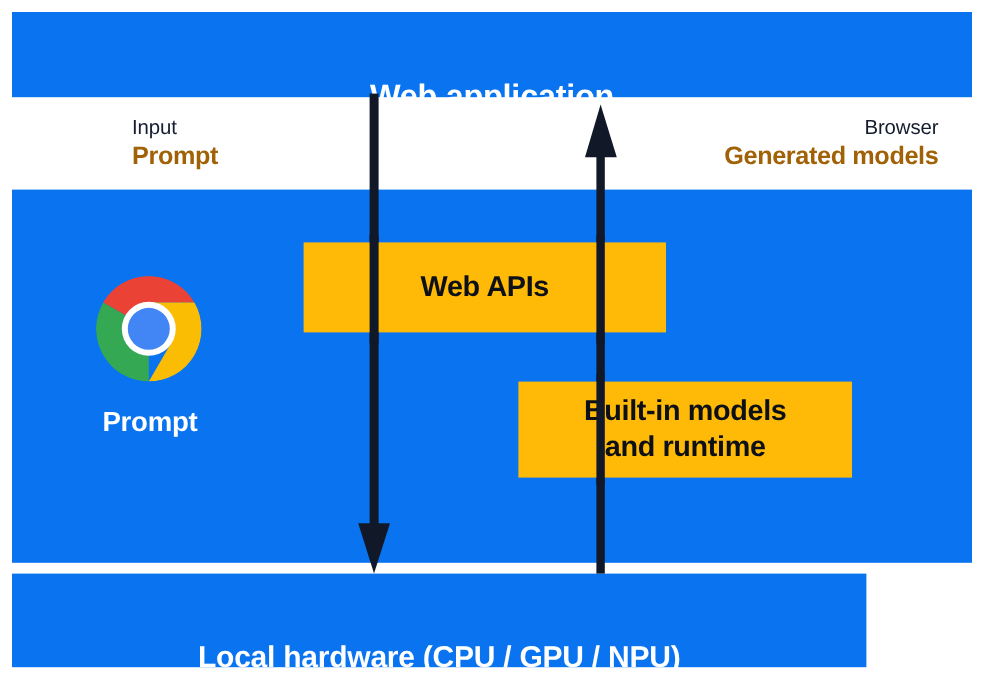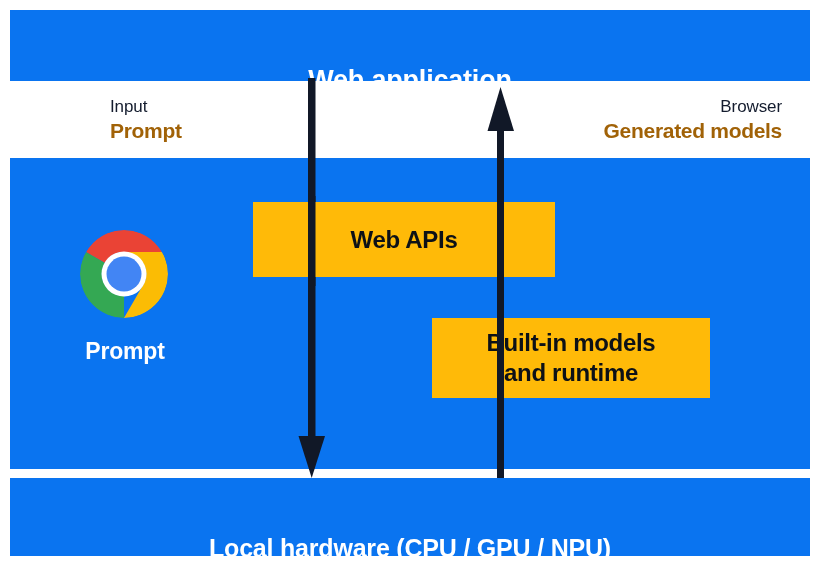--- a/index.html
+++ b/index.html
@@ -25,21 +25,21 @@
     background: #0a74f0;
     box-sizing: border-box;
   }
   #band-web-application {
     left: 10px; top: 10px; width: 800px; height: 71px;
   }
   #band-browser {
     left: 10px; top: 158px; width: 800px; height: 311px;
   }
   #band-local-hardware {
-    left: 10px; top: 478px; width: 800px; height: 78px;
+    left: 10px; top: 478px; width: 712px; height: 78px;
   }
 
   .band-title {
     position: absolute;
     left: 0; right: 0;
     text-align: center;
     color: #ffffff;
     font-weight: 700;
     letter-spacing: -0.2px;
     white-space: nowrap;

